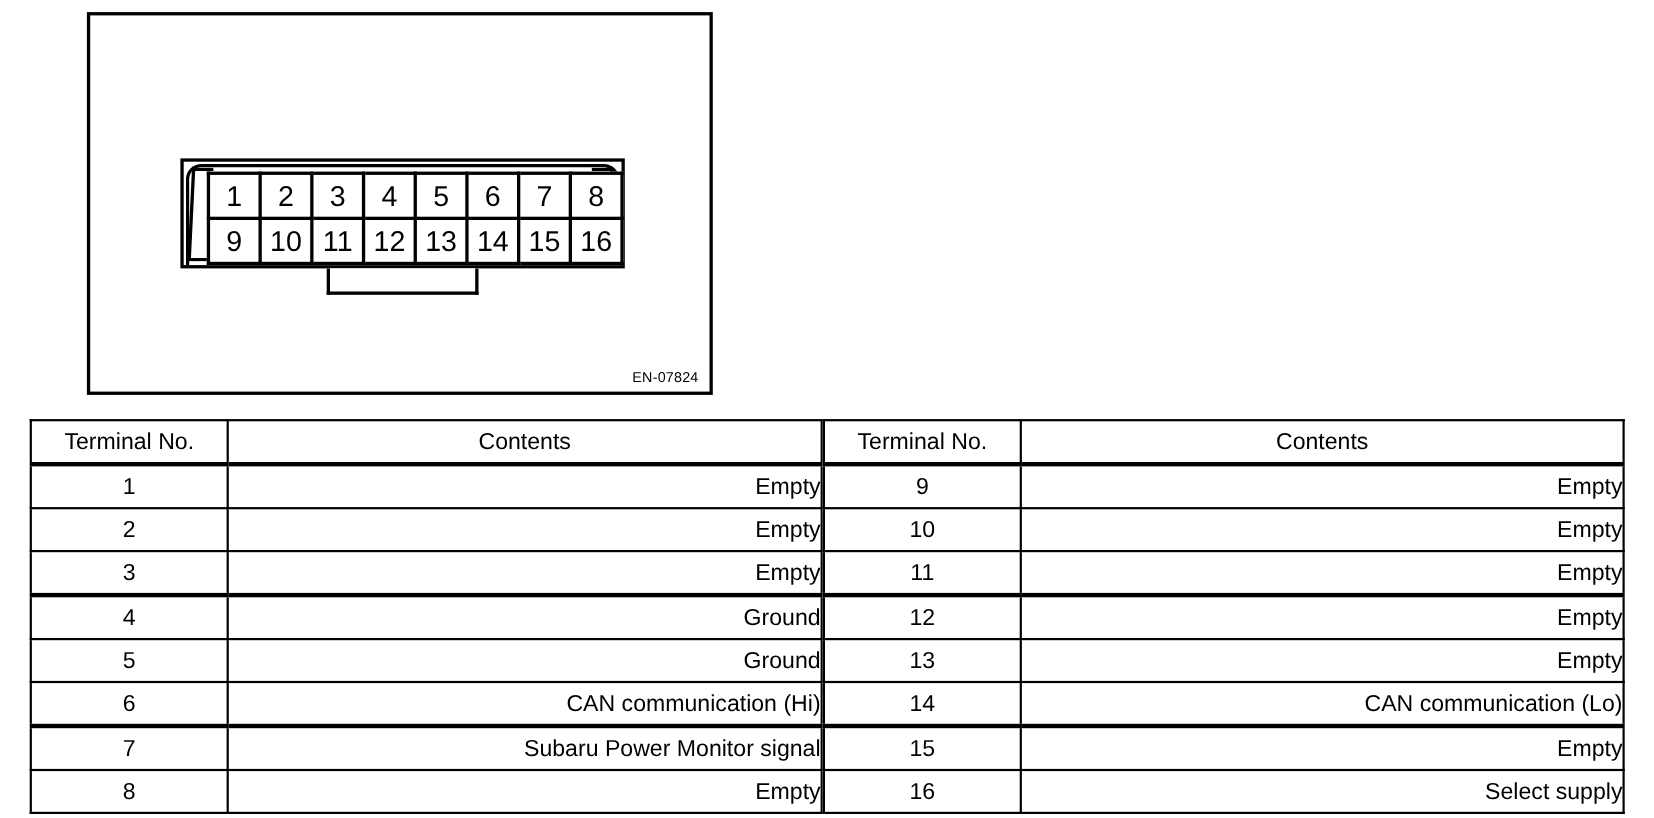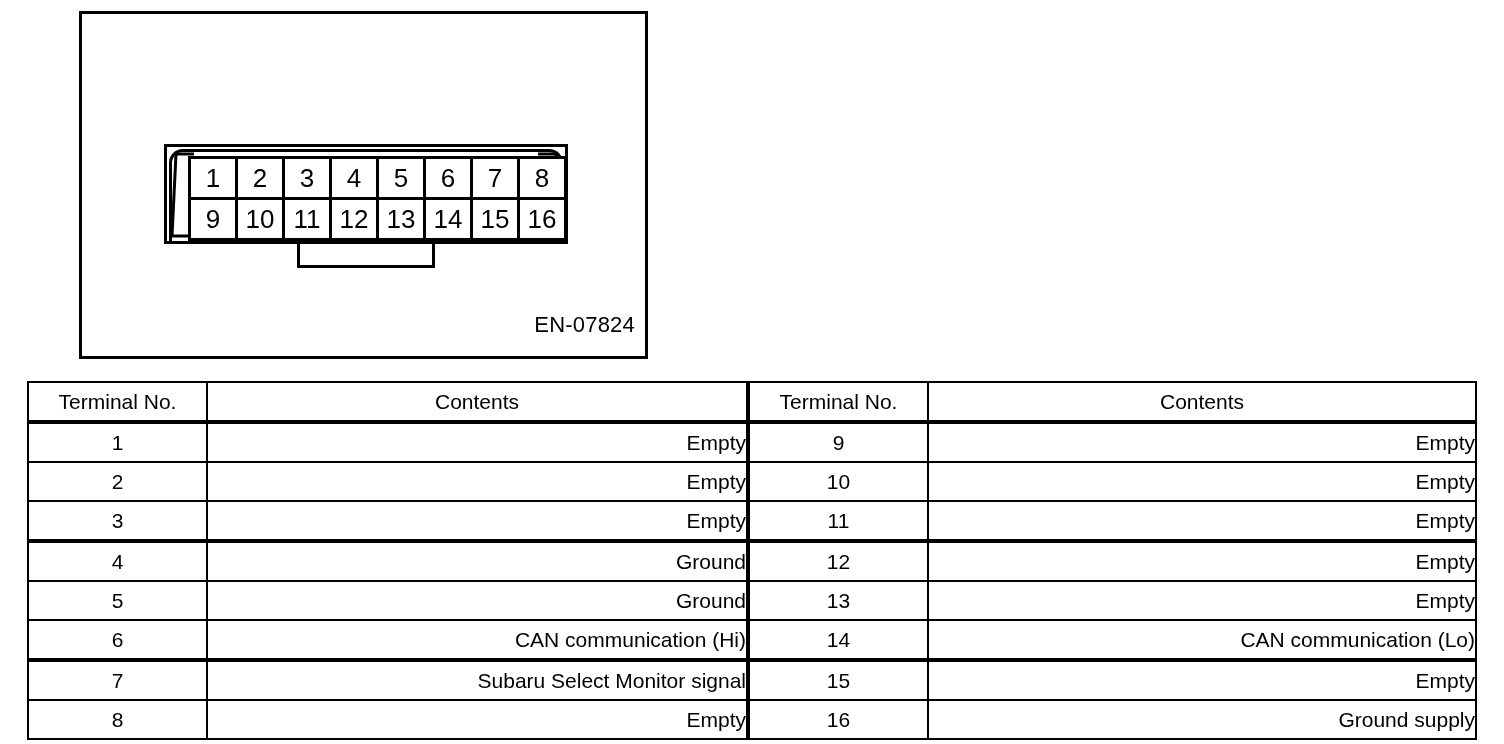--- a/index.html
+++ b/index.html
@@ -42,22 +42,22 @@
     font-family:"Liberation Sans",sans-serif;
   }
 
   
   .tab{
     position:absolute;left:133px;top:100px;width:138px;height:24px;
     border:3px solid #000;border-top:none;box-sizing:border-box;background:#fff;
   }
 
   #figure-code{
-    position:absolute;right:10px;bottom:18px;
-    font-size:22px;letter-spacing:.2px;white-space:nowrap;text-align:right;
+    position:absolute;right:10px;bottom:6px;
+    font-size:13px;letter-spacing:.2px;white-space:nowrap;text-align:right;
   }
 
   
   .pin-table{
     position:absolute;top:381px;
     border-collapse:collapse;
     table-layout:fixed;
     background:#fff;
   }
   #table-left{left:27px;width:721px;}
@@ -155,21 +155,21 @@
     <tr>
       <td class="col-term">5</td>
       <td class="col-cont">Ground</td>
     </tr>
     <tr>
       <td class="col-term">6</td>
       <td class="col-cont">CAN communication (Hi)</td>
     </tr>
     <tr class="thick">
       <td class="col-term">7</td>
-      <td class="col-cont">Subaru Select Monitor signal</td>
+      <td class="col-cont">Subaru Power Monitor signal</td>
     </tr>
     <tr>
       <td class="col-term">8</td>
       <td class="col-cont">Empty</td>
     </tr>
   </tbody>
 </table>
 
 <table class="pin-table" id="table-right">
   <tbody>
@@ -200,16 +200,16 @@
     <tr>
       <td class="col-term">14</td>
       <td class="col-cont">CAN communication (Lo)</td>
     </tr>
     <tr class="thick">
       <td class="col-term">15</td>
       <td class="col-cont">Empty</td>
     </tr>
     <tr>
       <td class="col-term">16</td>
-      <td class="col-cont">Ground supply</td>
+      <td class="col-cont">Select supply</td>
     </tr>
   </tbody>
 </table>
 
 </body></html>

